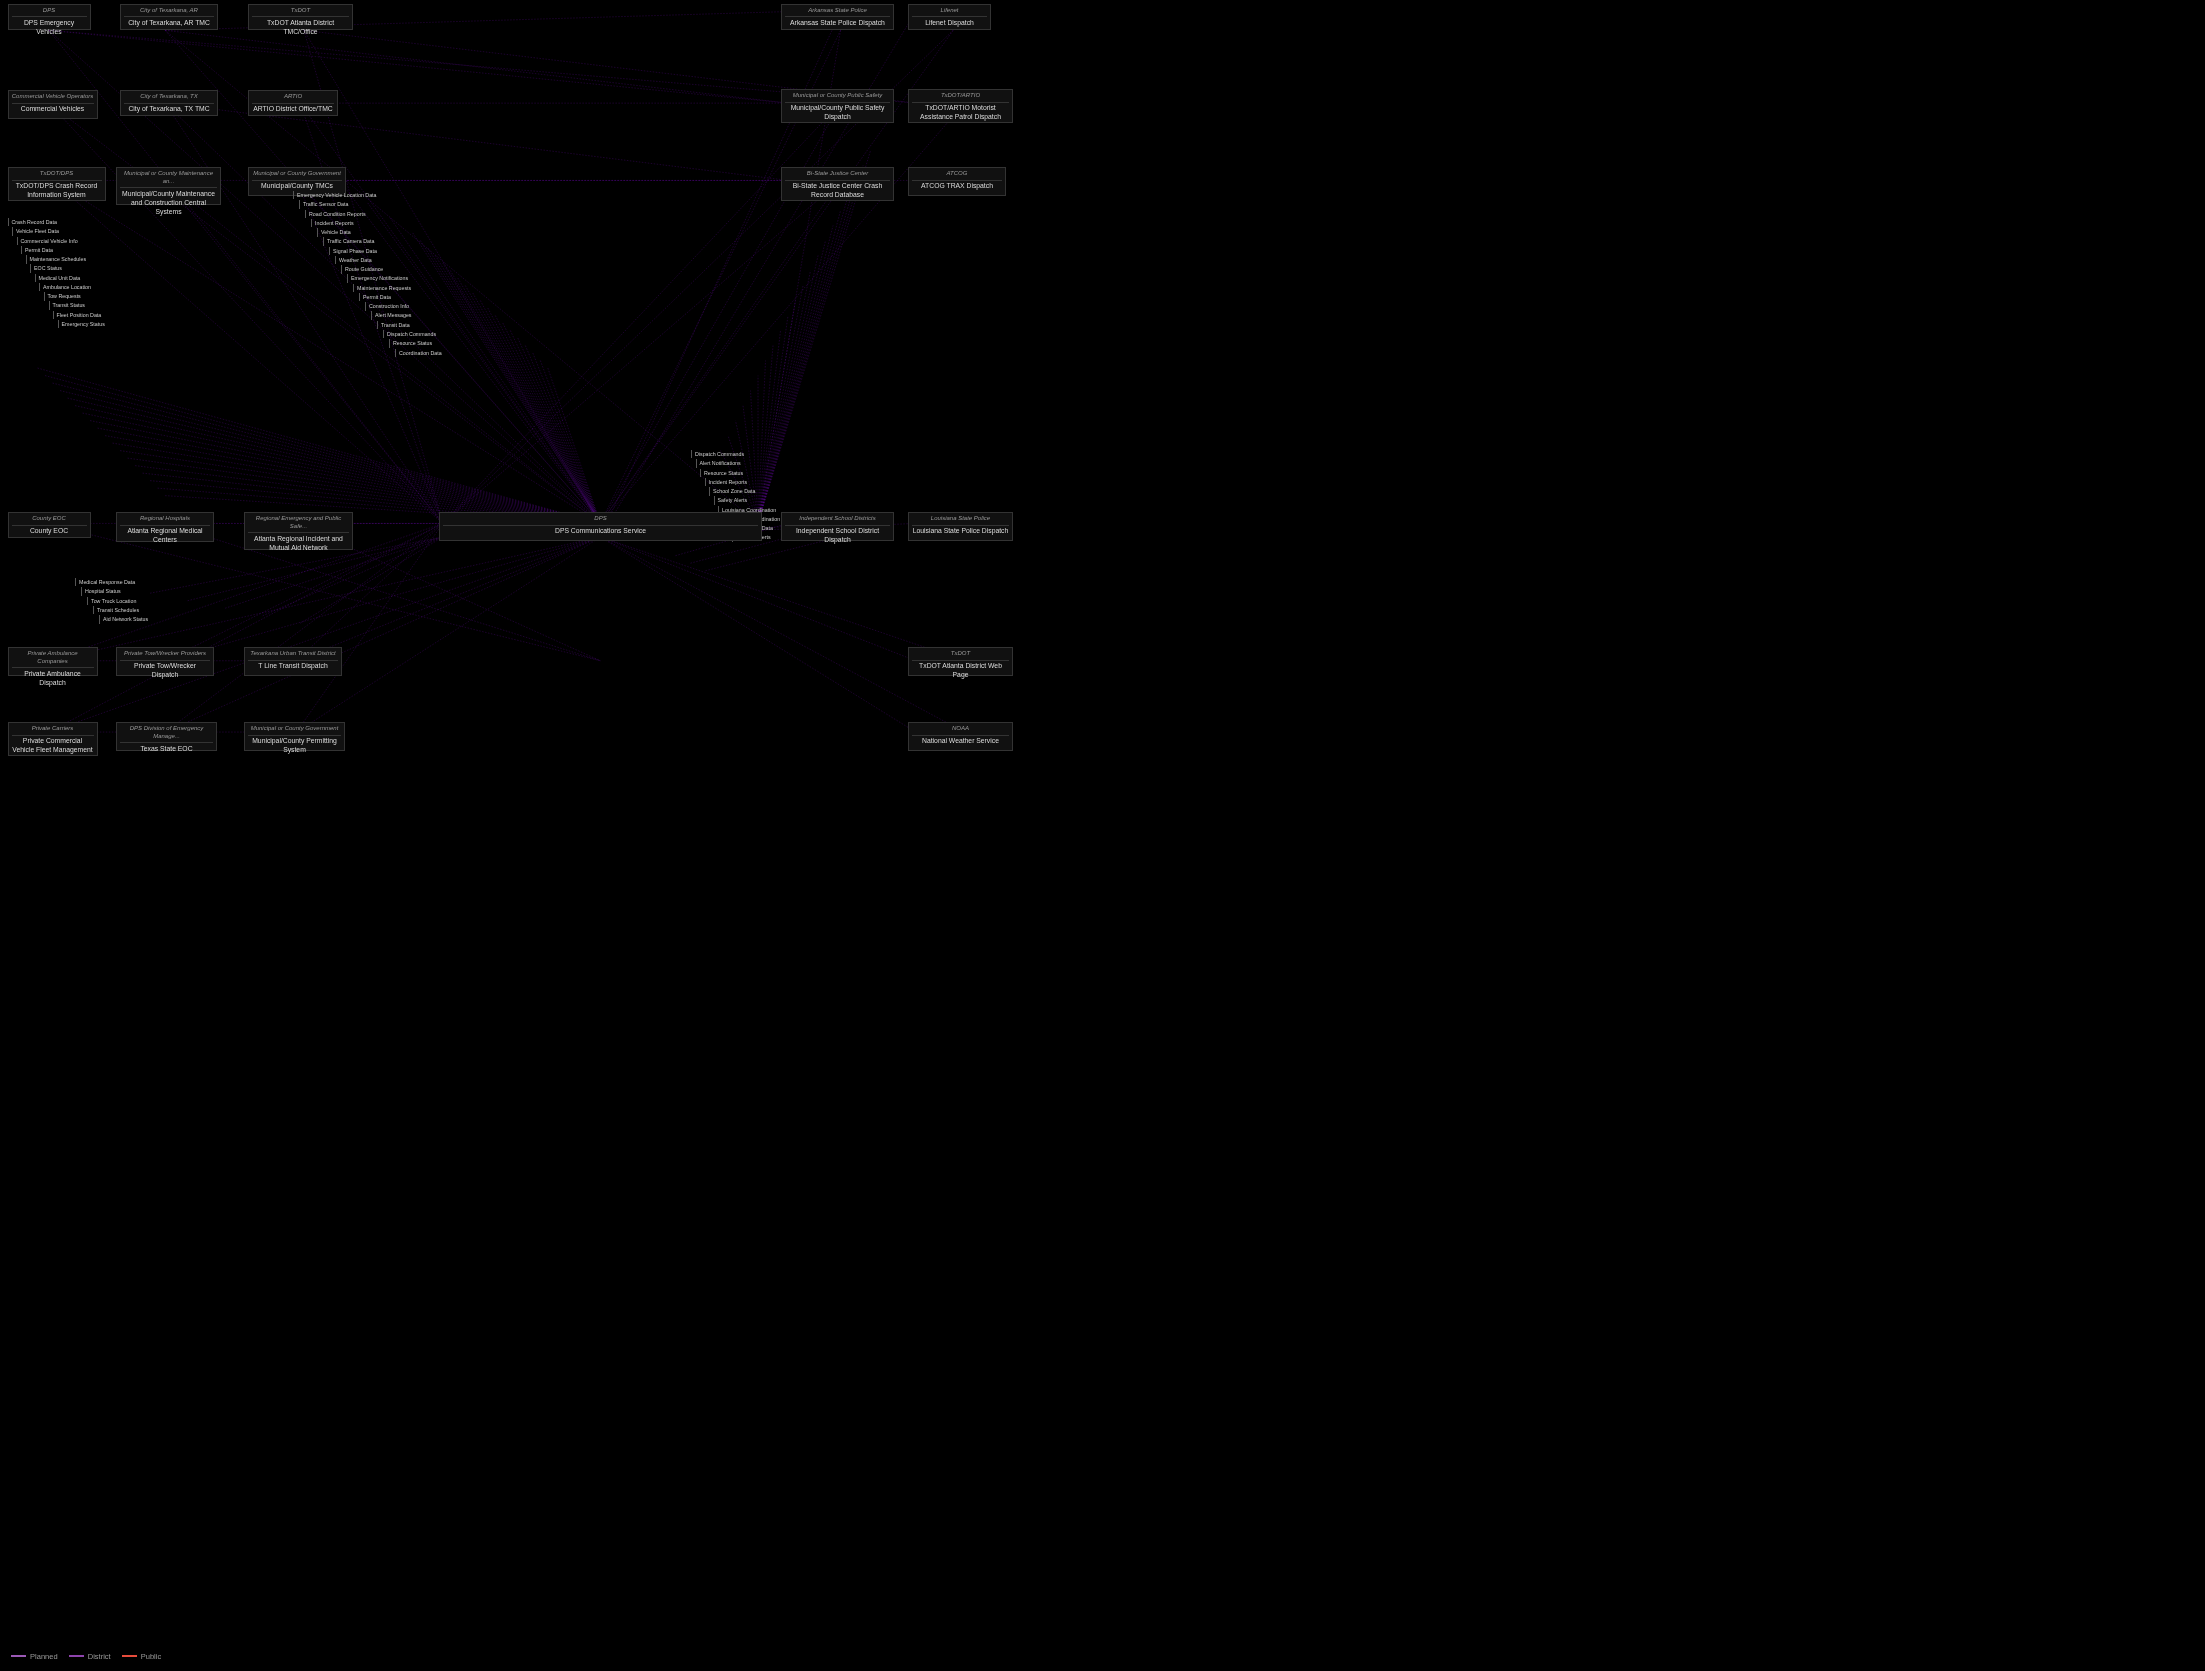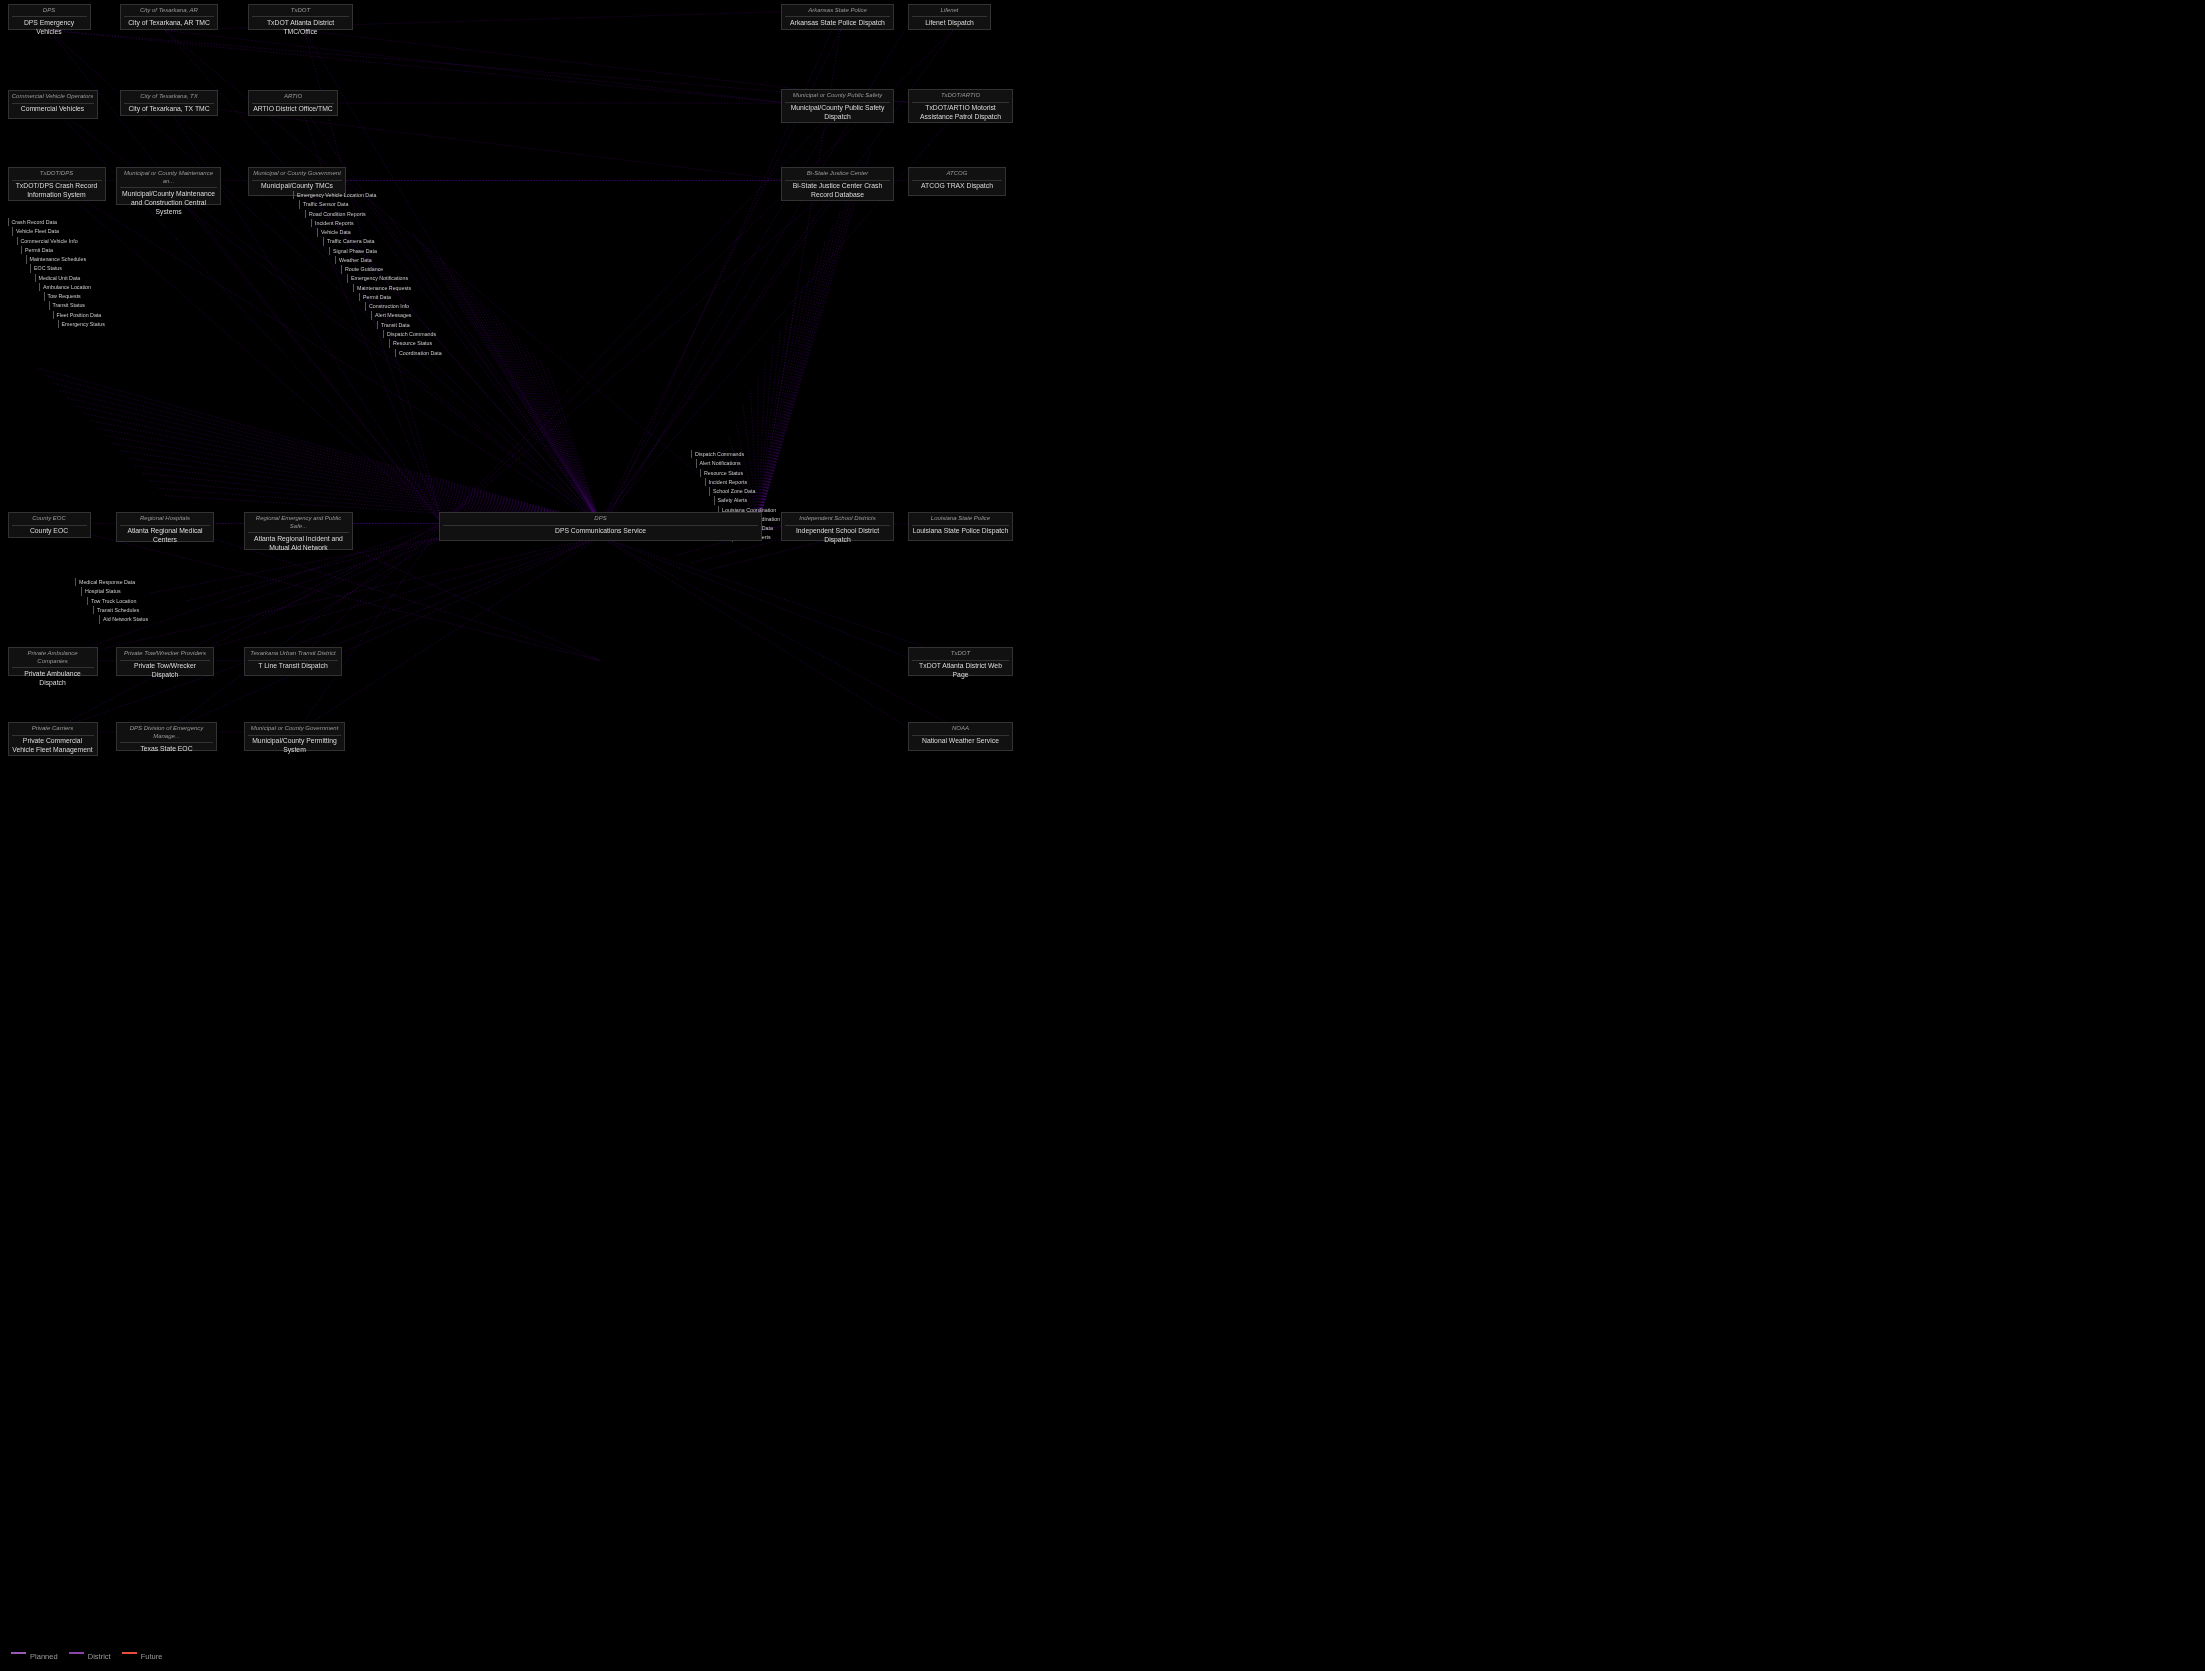--- a/index.html
+++ b/index.html
@@ -58,21 +58,21 @@
     .legend {
       position: absolute;
       bottom: 15px;
       left: 15px;
       display: flex;
       gap: 11.3px;
       align-items: center;
     }
     .legend-item {
       display: flex;
-      align-items: flex-start;
+      align-items: center;
       gap: 3.8px;
       color: #999;
       font-size: 7.5px;
     }
     .legend-color {
       width: 15px;
       height: 2.3px;
     }
   </style>
 </head>
@@ -458,16 +458,16 @@
   <div class="legend-item">
     <div class="legend-color" style="background:#9b59b6;"></div>
     <span>Planned</span>
   </div>
   <div class="legend-item">
     <div class="legend-color" style="background:#8e44ad;"></div>
     <span>District</span>
   </div>
   <div class="legend-item">
     <div class="legend-color" style="background:#e74c3c;"></div>
-    <span>Future</span>
+    <span>Public</span>
   </div>
 </div>
 
 
 </body></html>

